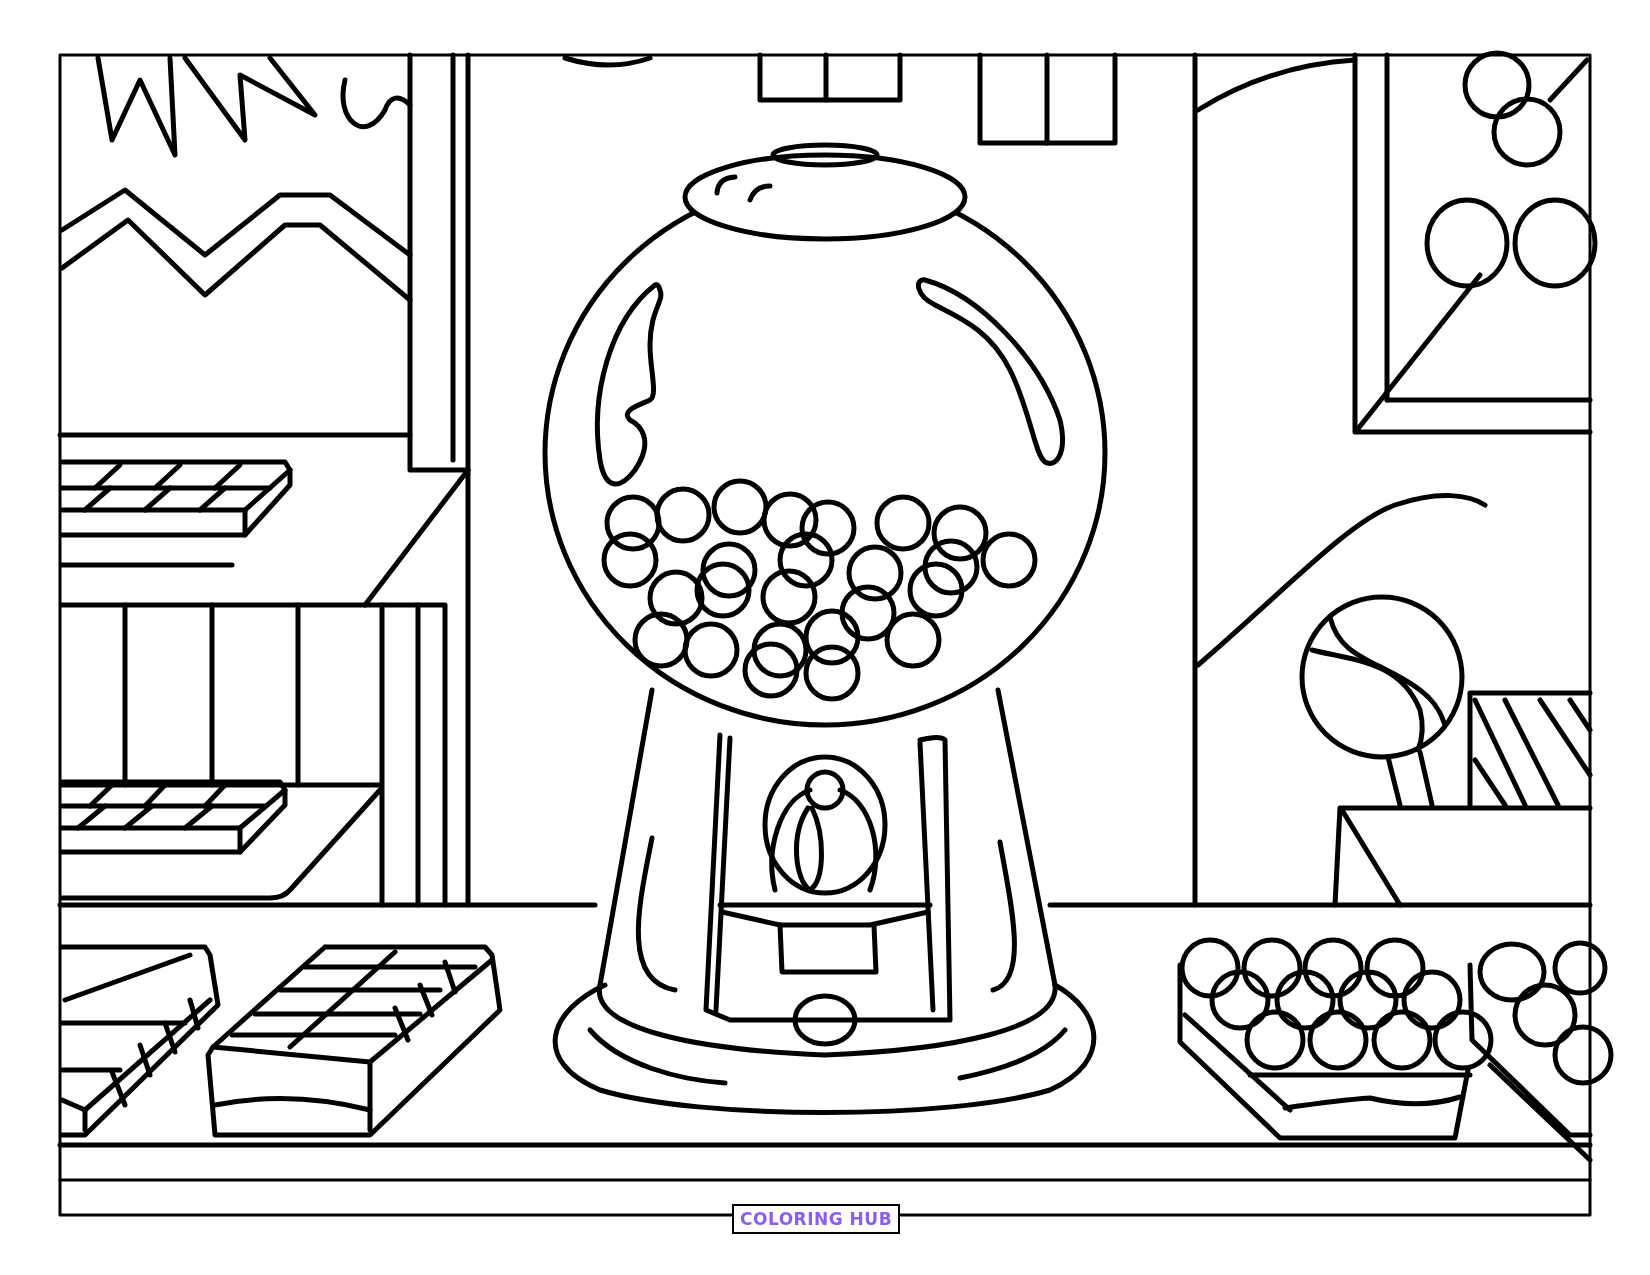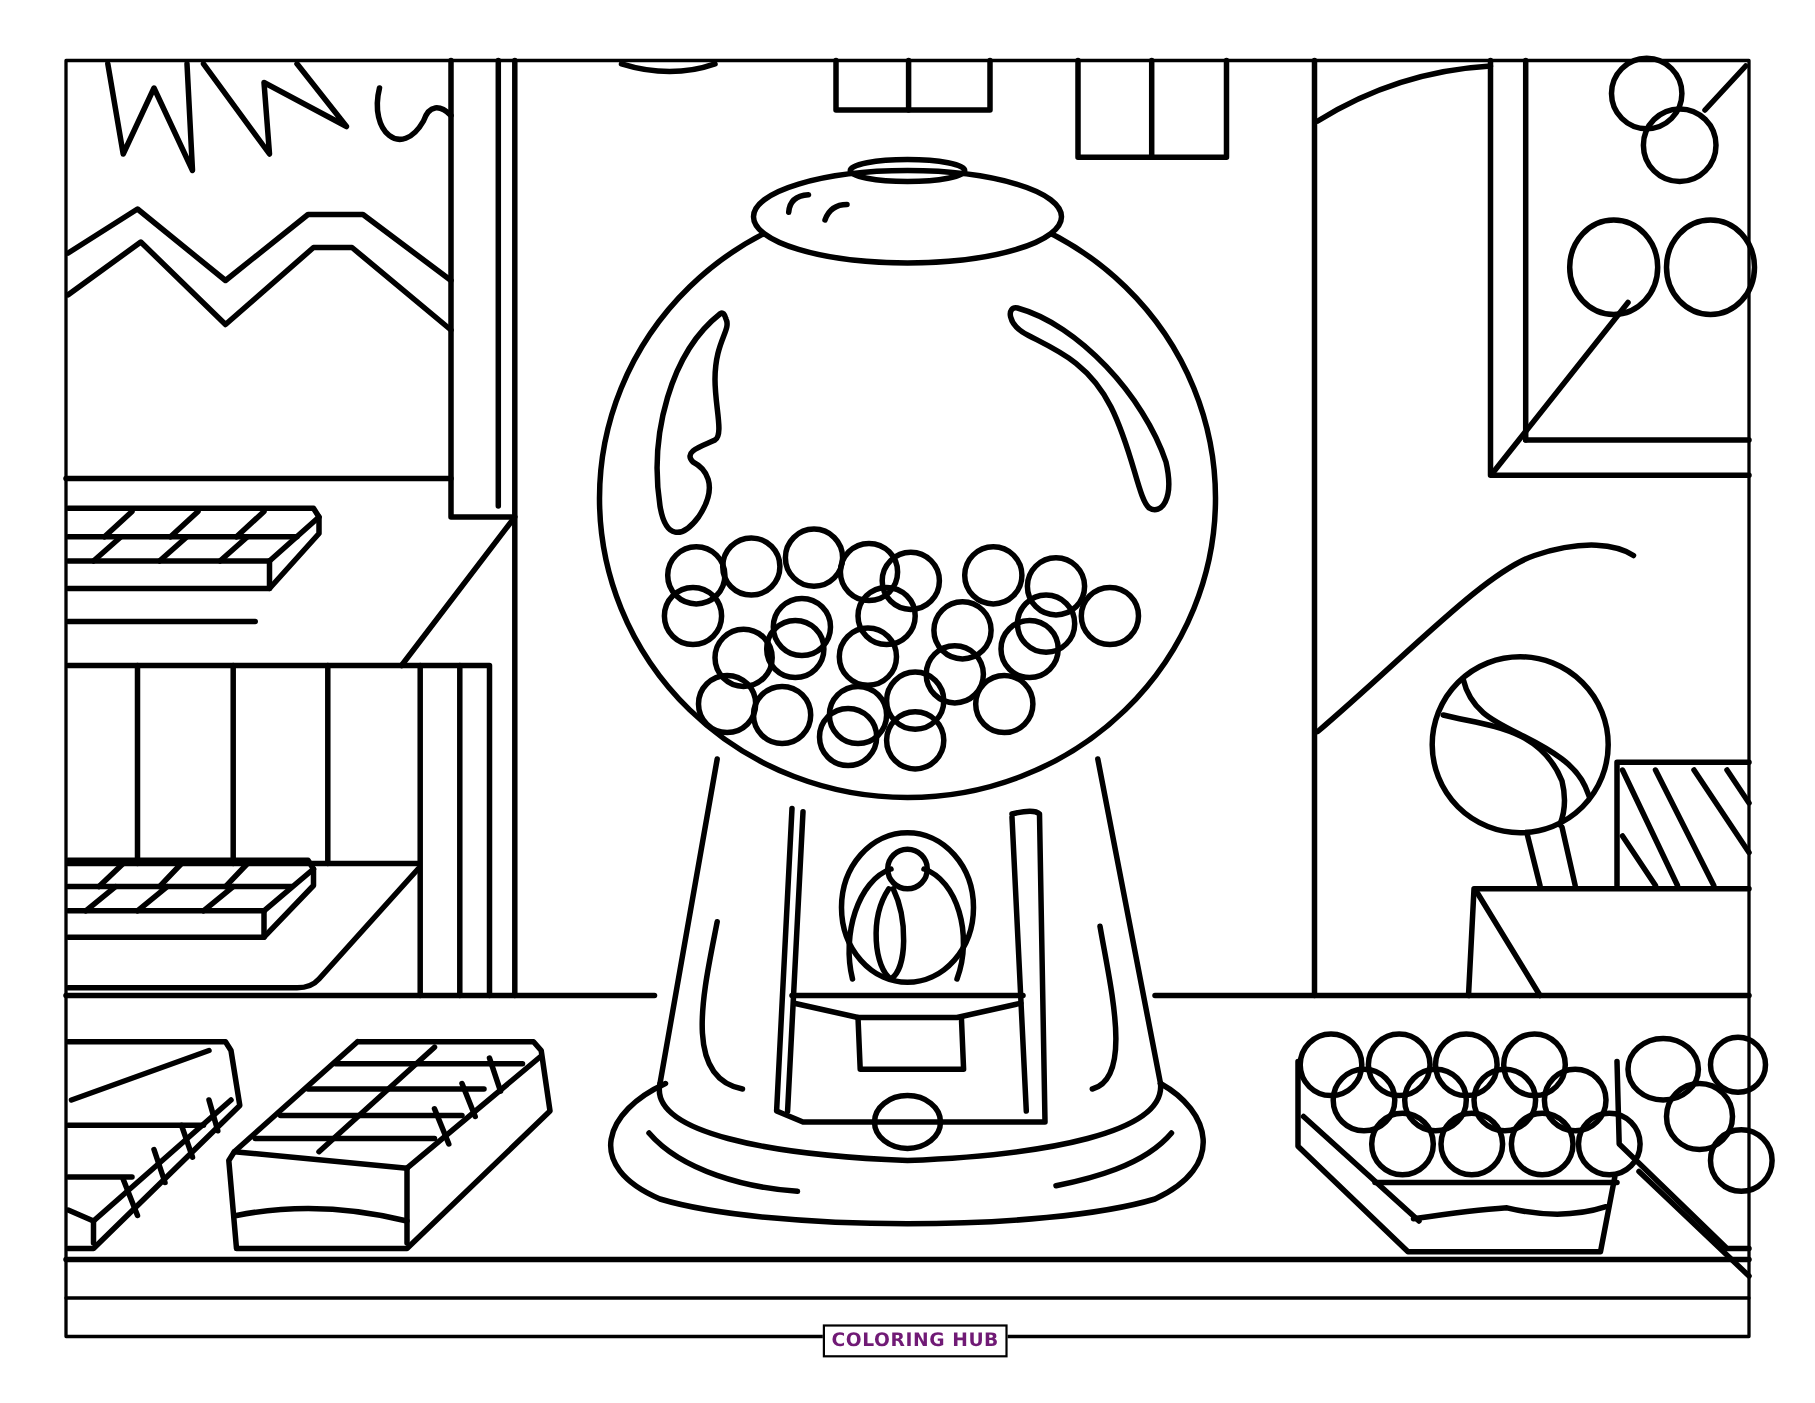--- a/index.html
+++ b/index.html
@@ -4,21 +4,21 @@
 <style>
   html, body { margin: 0; padding: 0; background: #ffffff; }
   body { width: 1650px; height: 1275px; position: relative; overflow: hidden; }
   #art { position: absolute; left: 0; top: 0; width: 1650px; height: 1275px; }
   #art * { fill: none; stroke: #000; stroke-width: 5; stroke-linecap: round; stroke-linejoin: round; }
   #art .frame { stroke-width: 3; }
   .logo {
     position: absolute; left: 732px; top: 1204px; height: 26px; padding: 0 6px;
     border: 2px solid #000; background: #fff;
     font-family: "DejaVu Sans", sans-serif; font-weight: bold; font-size: 17px;
-    line-height: 26px; color: #701a75; letter-spacing: 0.5px; margin-left: 16px;
+    line-height: 26px; color: #8b5cf6; letter-spacing: 0.5px;
   }
 </style>
 </head>
 <body>
 
 <svg id="art" viewBox="0 0 1650 1275" xmlns="http://www.w3.org/2000/svg">
 
   <rect class="frame" x="60" y="55" width="1530" height="1160"></rect>
   <line class="frame" x1="60" y1="1180" x2="1590" y2="1180"></line>
   <line x1="60" y1="1145" x2="1590" y2="1145"></line>

